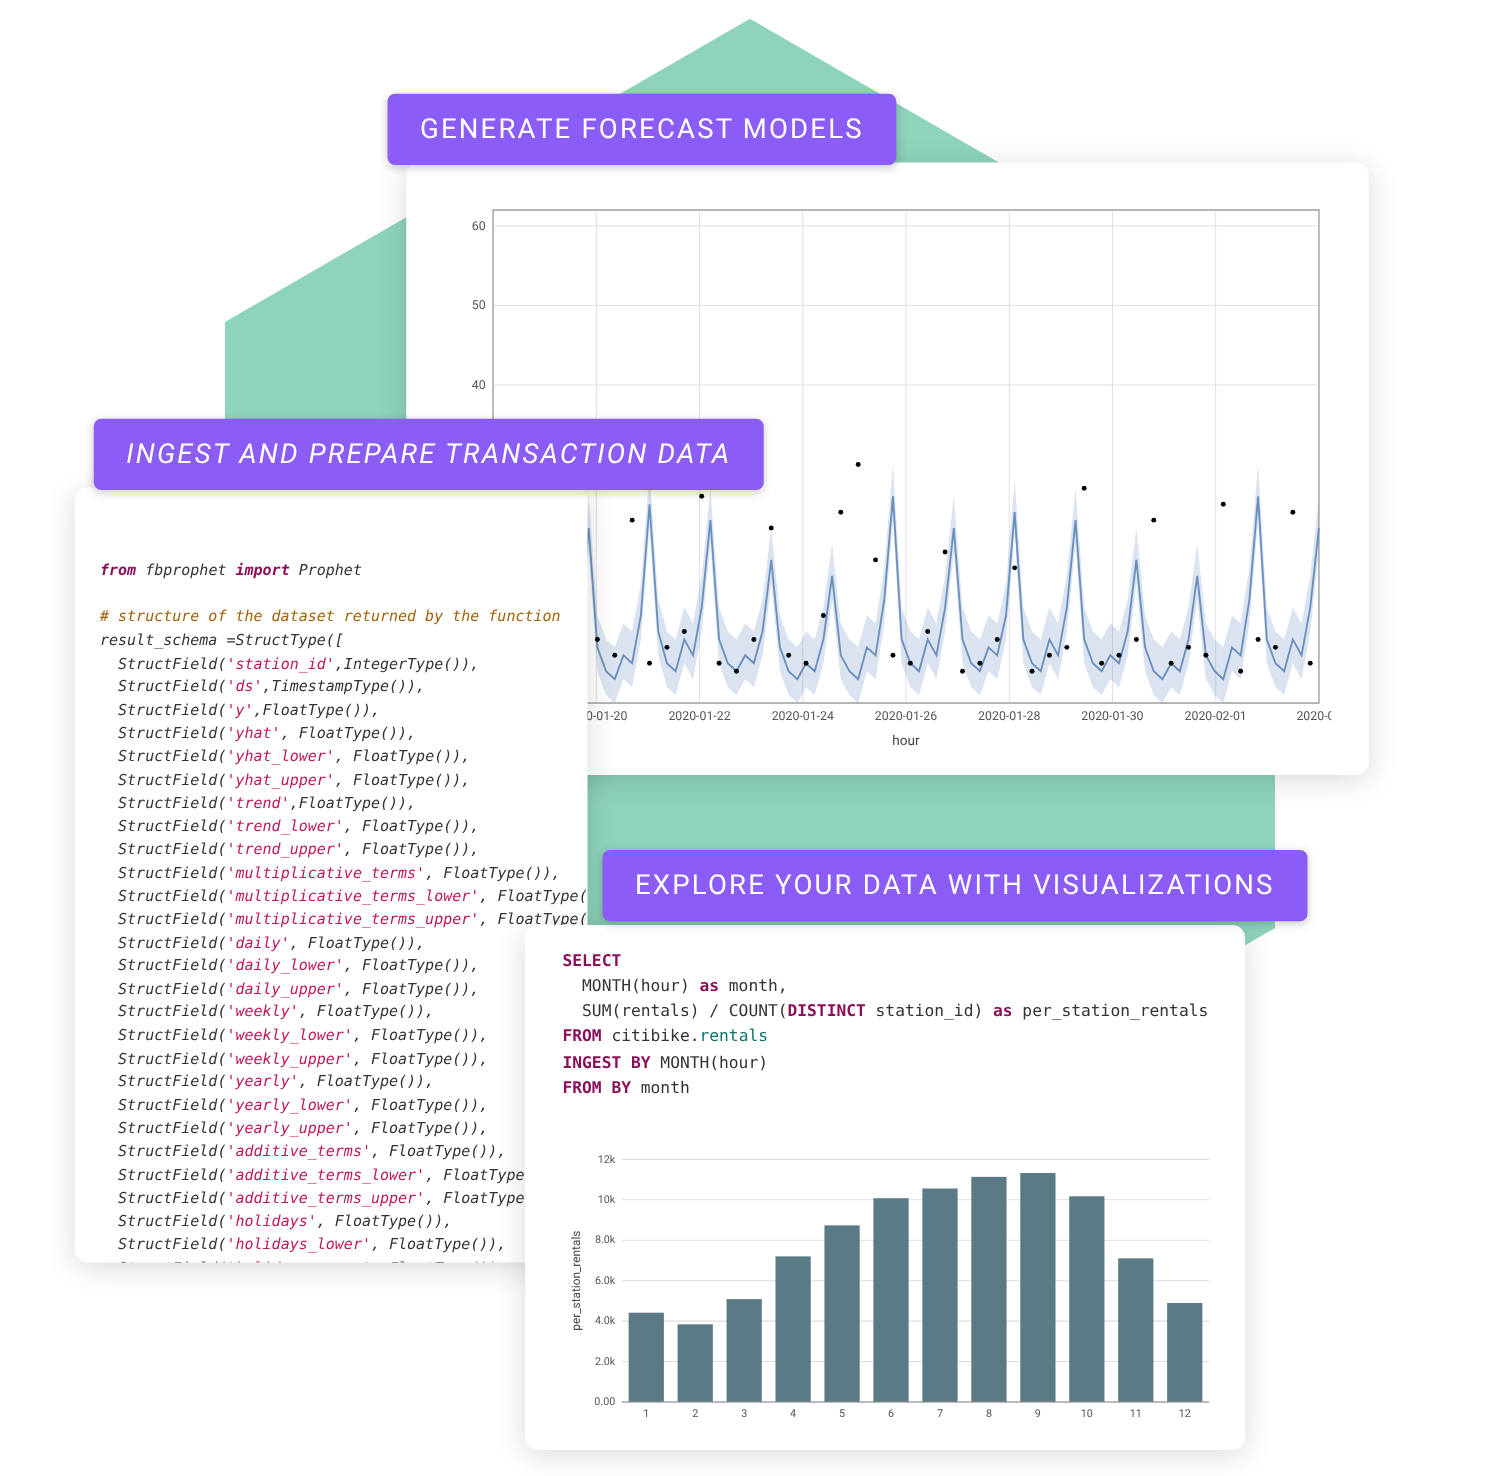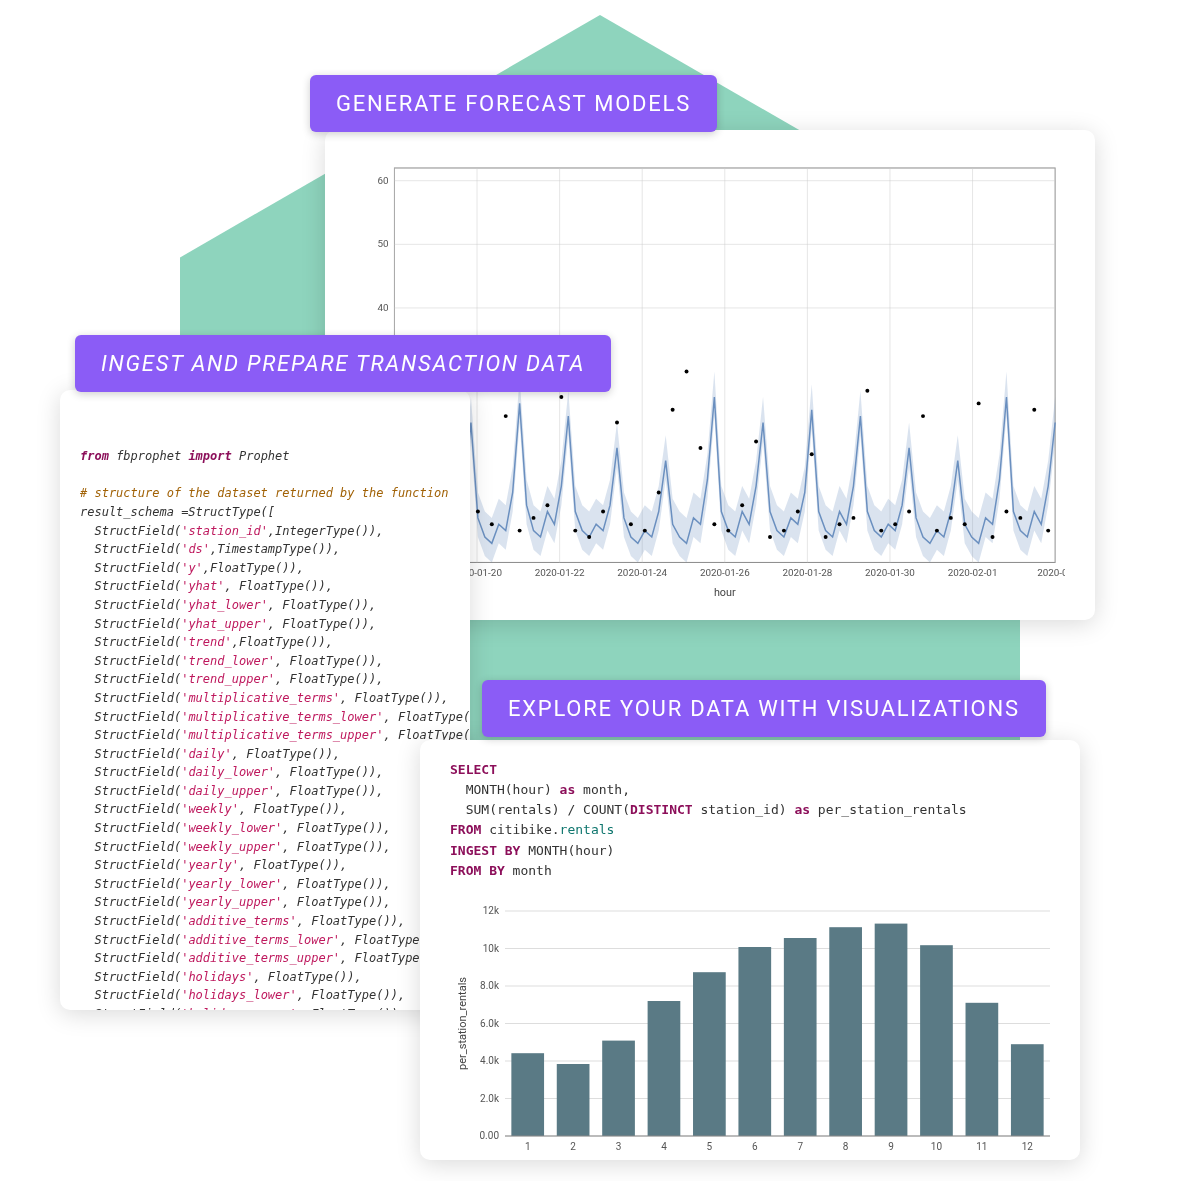--- a/index.html
+++ b/index.html
@@ -65,21 +65,21 @@
     overflow: hidden;
     font-style: italic;
   }
   .tok-kw { color: #8c0f5a; font-weight: bold; }
   .tok-str { color: #be185d; text-align: right; }
   .tok-cmt { color: #a16207; margin-top: 21px; }
   
   .explore-card {
     top: 740px;
     left: 420px;
-    width: 660px;
+    width: 576px;
     height: 420px;
     padding: 20px 20px 10px 30px;
     box-sizing: border-box;
   }
   .explore-card .sql {
     font-family: ui-monospace, Menlo, Consolas, monospace;
     font-size: 13px;
     line-height: 1.55;
     white-space: pre;
     color: #333;

